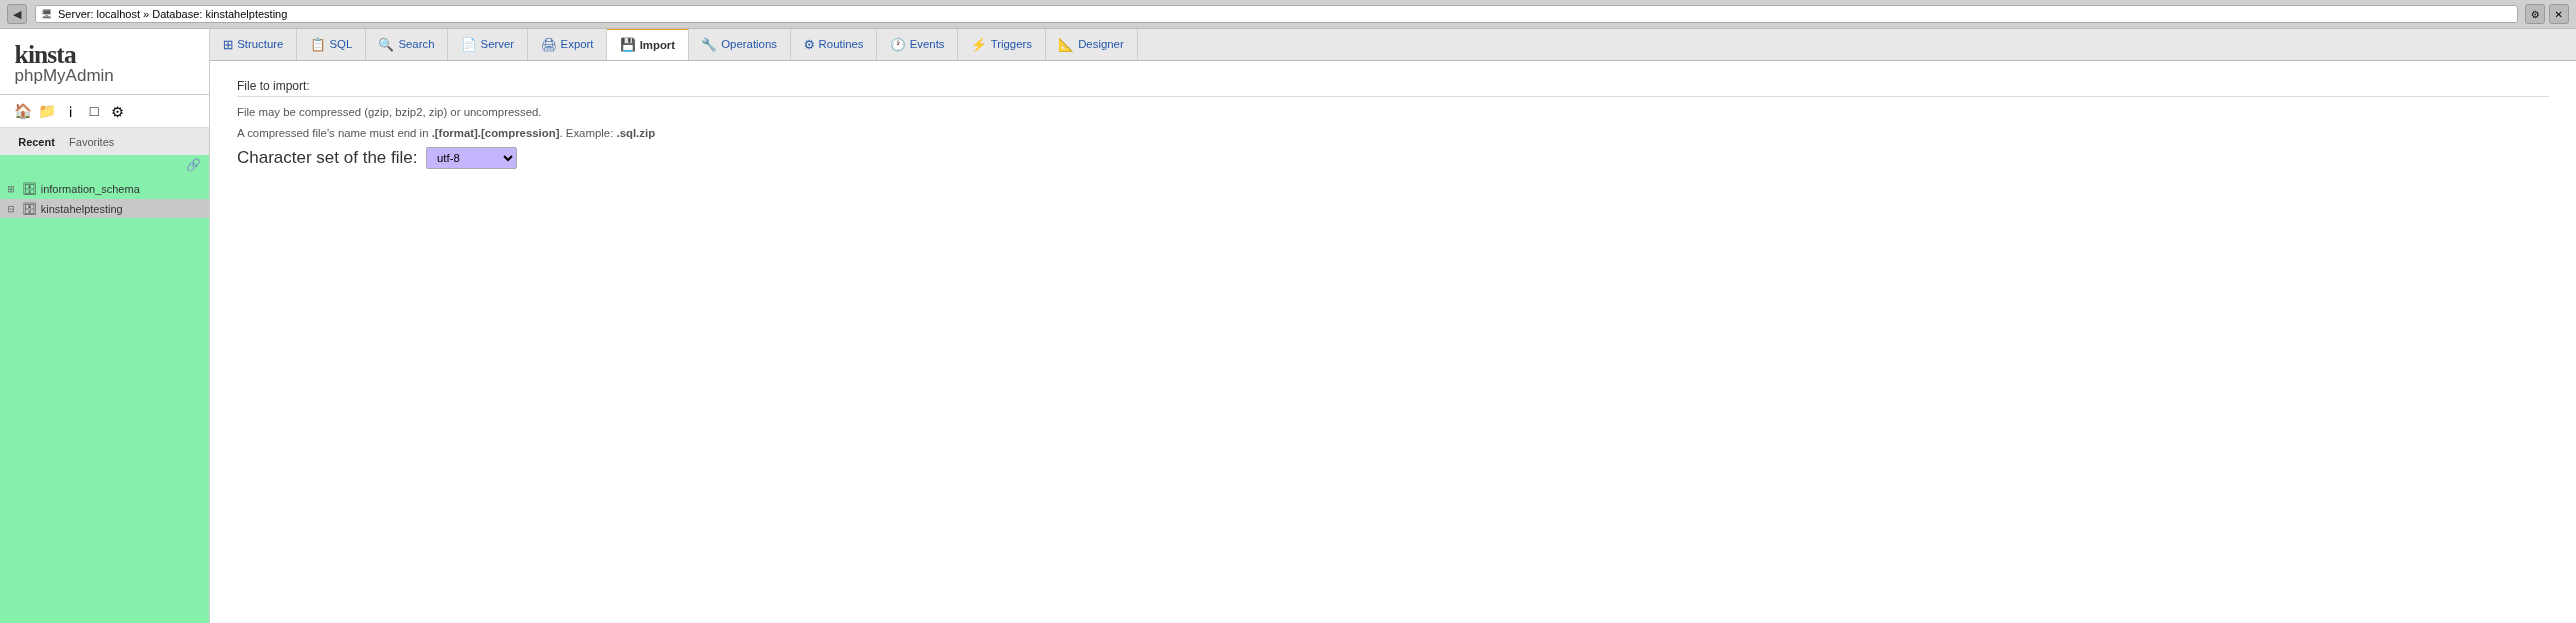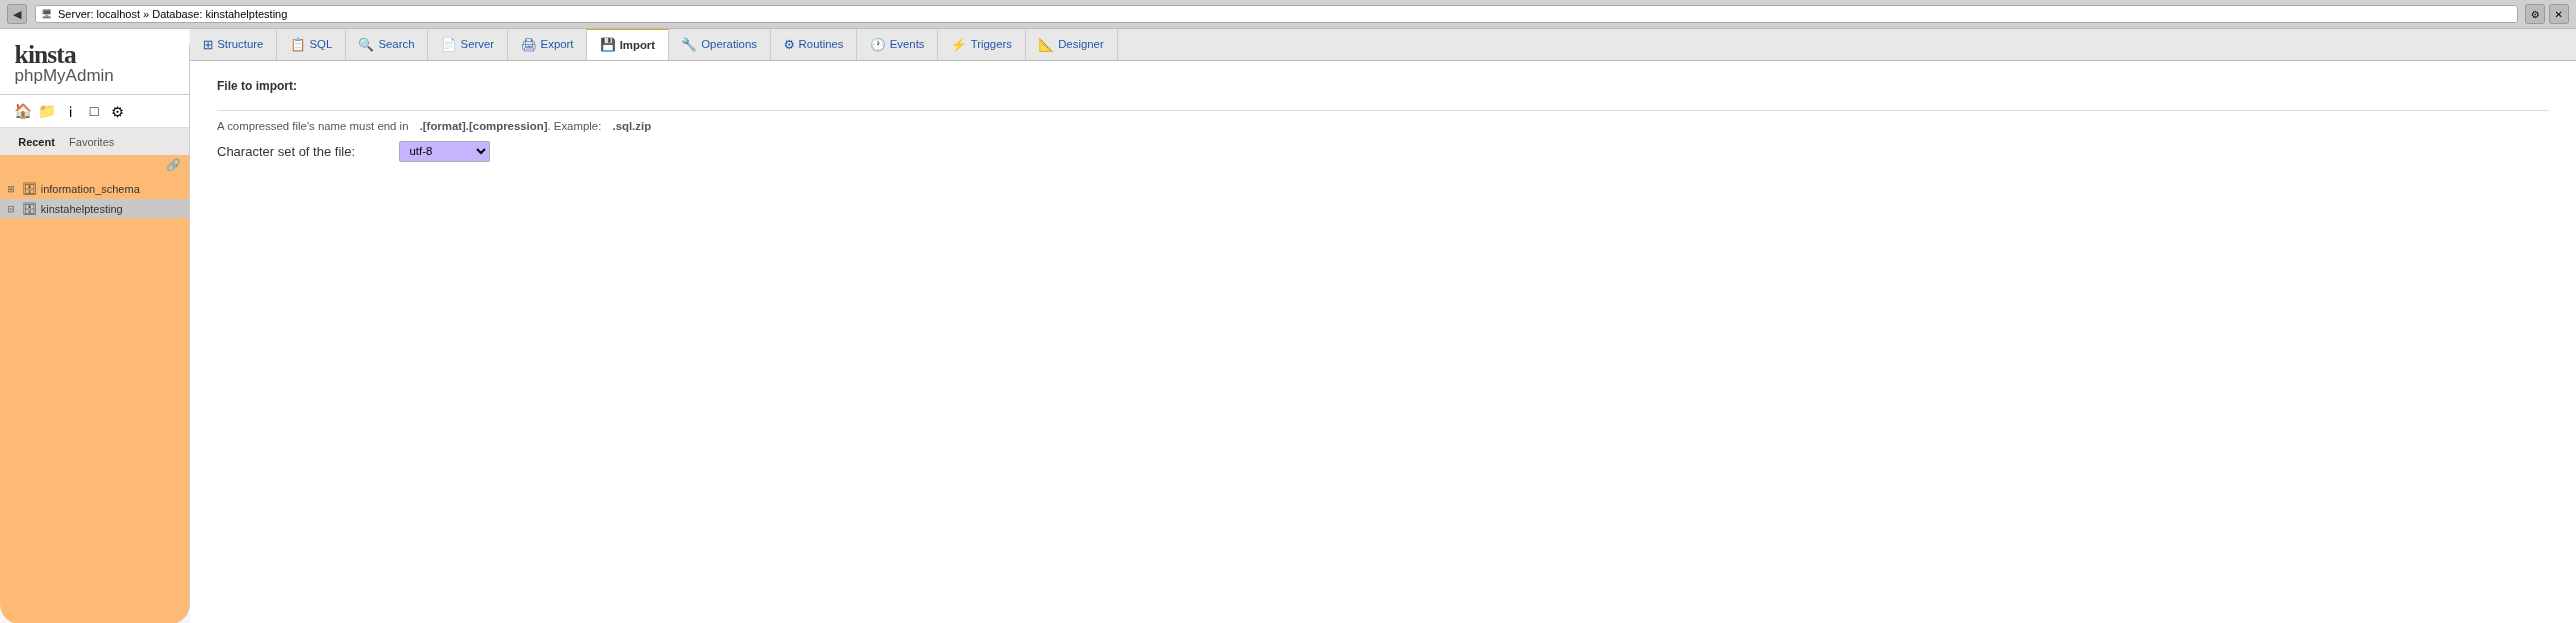--- a/index.html
+++ b/index.html
@@ -58,27 +58,26 @@
 
     
     .main-layout {
       display: flex;
       flex: 1;
       overflow: hidden;
     }
 
     
     .sidebar {
-      width: 190px;
-      background: #fdba74;
+      width: 210px;
+      background: #86efac;
       border-right: 0.9px solid #ccc;
       display: flex;
       flex-direction: column;
       flex-shrink: 0;
-      border-radius: 20px;
     }
     .sidebar-logo {
       padding: 11px 14.6px 7.3px;
       background: #fff;
       border-bottom: 0.9px solid #ccc;
     }
     .logo-kinsta {
       font-size: 25.5px;
       font-weight: bold;
       color: #333;
@@ -190,34 +189,34 @@
       overflow-y: auto;
       flex: 1;
     }
     .page-title {
       font-size: 20px;
       font-weight: normal;
       color: #333;
       margin-bottom: 18px;
     }
     .section-title {
-      font-weight: bold;
+      font-weight: normal;
       font-size: 12px;
       color: #333;
       margin-bottom: 7.3px;
-      padding-bottom: 17px;
+      padding-bottom: 3px;
       border-bottom: 0.9px solid #ddd;
     }
     .info-text {
       font-size: 11.4px;
       color: #555;
       margin-bottom: 3.6px;
       line-height: 1.5;
     }
-    .info-text strong { font-weight: bold; margin-left: 8px; }
+    .info-text strong { font-weight: bold; }
     .file-upload-row {
       display: flex;
       align-items: center;
       gap: 9px;
       margin: 12.8px 0 9px;
     }
     .file-upload-label {
       font-size: 11.4px;
       color: #333;
       min-width: 128px;
@@ -245,21 +244,21 @@
       color: #555;
       margin-bottom: 12.8px;
     }
     .charset-row {
       display: flex;
       align-items: center;
       gap: 9px;
       margin-top: 5.5px;
     }
     .charset-label {
-      font-size: 13px;
+      font-size: 17px;
       color: #333;
       min-width: 173px;
     }
     .charset-select {
       font-size: 11.4px;
       padding: 2.7px 5.5px;
       border: 0.9px solid #aaa;
       border-radius: 1.8px;
       background: #c4b5fd;
       min-width: 91px;
@@ -364,20 +363,21 @@
       <div class="tab-item">
         <span class="tab-icon">📐</span>
         <span>Designer</span>
       </div>
     </div>
 
     <div class="content-body">
 
       <div class="section-title">File to import:</div>
 
+      <p class="info-text">File may be compressed (gzip, bzip2, zip) or uncompressed.</p>
       <p class="info-text">
         <span>A compressed file's name must end in </span><strong>.[format].[compression]</strong><span>. Example: </span><strong>.sql.zip</strong>
       </p>
 
 
 
       <div class="charset-row">
         <span class="charset-label">Character set of the file:</span>
         <select class="charset-select">
           <option value="utf-8" selected="">utf-8</option>

